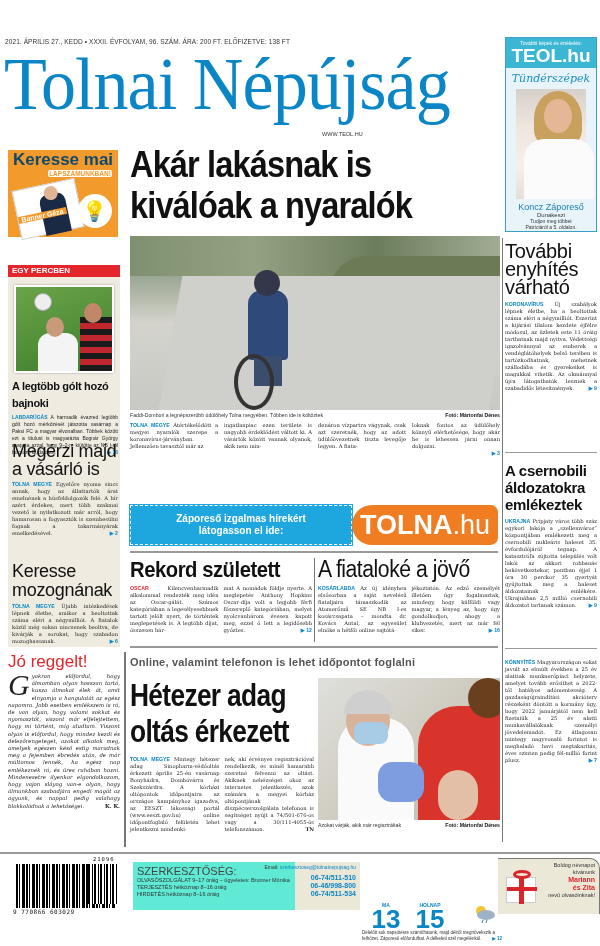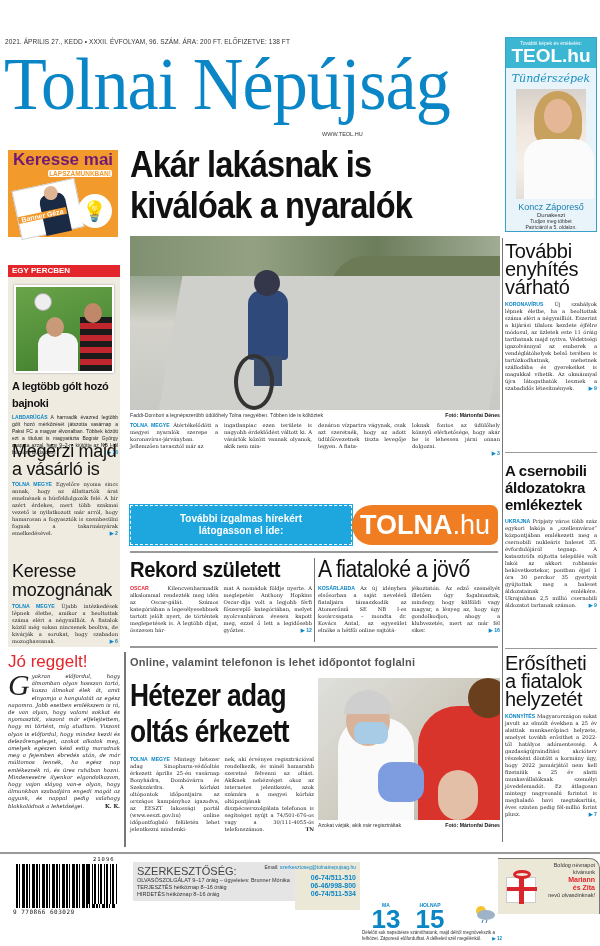--- a/index.html
+++ b/index.html
@@ -15,21 +15,21 @@
 .teolbox .script{font-family:"DejaVu Serif",serif;font-style:italic;color:#1a8fc0;font-size:11px;text-align:center;margin-top:4px}
 .teolbox .photo{margin:4px 10px 0;height:110px;background:linear-gradient(180deg,#d7d1cb 0%,#efe6de 35%,#f5f0ea 70%,#e4dfd8 100%);position:relative}
 .teolbox .photo .face{position:absolute;left:28px;top:10px;width:28px;height:34px;border-radius:50%;background:#e6b796}
 .teolbox .photo .hair{position:absolute;left:18px;top:2px;width:48px;height:55px;border-radius:50% 50% 30% 30%;background:#c9a15f}
 .teolbox .photo .coat{position:absolute;left:8px;top:50px;width:70px;height:60px;border-radius:20px 20px 0 0;background:#fbfbfb}
 .teolbox .name{font-size:9px;color:#1a7fb0;text-align:center;margin-top:3px}
 .teolbox .sub{font-size:6px;text-align:center;color:#333}
 .teolbox .tiny{font-size:5px;text-align:center;color:#333}
 .headline-main{left:130px;top:144px;font-size:37px;font-weight:bold;line-height:41px;letter-spacing:-1px;transform:scaleX(.88);transform-origin:left}
 .ad-keresse{left:8px;top:150px;width:110px;height:87px;background:#f39a2c}
-.ad-keresse .t{color:#701a75;font-weight:bold;font-size:17px;text-align:center;line-height:20px}
+.ad-keresse .t{color:#0c4a6e;font-weight:bold;font-size:17px;text-align:center;line-height:20px}
 .ad-keresse .ribbon{background:#fff;color:#f39a2c;font-size:6.5px;font-weight:bold;margin:0 6px 0 40px;text-align:center;border-radius:2px}
 .ad-keresse .mag{position:absolute;left:8px;top:34px;width:64px;height:50px;background:#fff;transform:rotate(-12deg);border:1px solid #ccc}
 .ad-keresse .mag .m{position:absolute;left:24px;top:10px;width:26px;height:40px;background:#1b2a44;border-radius:8px 8px 0 0}
 .ad-keresse .mag .h{position:absolute;left:30px;top:2px;width:14px;height:14px;border-radius:50%;background:#e0b594}
 .ad-keresse .bg{position:absolute;left:10px;top:62px;font-size:7px;color:#fff;font-weight:bold;transform:rotate(-12deg);background:#f39a2c;padding:0 3px}
 .ad-keresse .bulb{position:absolute;right:6px;top:44px;width:34px;height:34px;border-radius:50%;background:#fff;color:#f39a2c;font-size:20px;text-align:center;line-height:34px}
 .egy{left:8px;top:265px;width:112px;height:12px;background:#e3262c;color:#fff;font-weight:bold;font-size:8px;padding-left:4px;line-height:12px}
 .leftcol{left:8px;top:277px;width:112px;height:370px;background:#efebe0}
 .soccer{left:14px;top:285px;width:100px;height:88px;background:linear-gradient(160deg,#6aa44a 0%,#4f8d37 60%,#3f7b2d 100%);border:2px solid #fff;box-shadow:0 0 2px #999;overflow:hidden}
 .soccer .ball{position:absolute;left:18px;top:6px;width:18px;height:18px;border-radius:50%;background:#eee;border:1px solid #aaa}
@@ -76,21 +76,21 @@
 .vaccine .pat{position:absolute;left:100px;top:28px;width:90px;height:120px;border-radius:40px 0 0 0;background:#d9342c}
 .vaccine .arm{position:absolute;left:120px;top:92px;width:40px;height:50px;border-radius:20px;background:#e2bfa6}
 .vaccine .phair{position:absolute;left:150px;top:0;width:40px;height:40px;border-radius:50%;background:#6a3f1e}
 .rcol{left:505px}
 .rh{font-size:20px;line-height:18px;letter-spacing:-.3px}
 .rh.b{font-weight:bold;font-size:15px;line-height:17px}
 .barcode{left:16px;top:864px;width:100px;height:44px;background:repeating-linear-gradient(90deg,#000 0 2px,#fff 2px 3px,#000 3px 4px,#fff 4px 6px,#000 6px 9px,#fff 9px 10px)}
 .barcode2{left:88px;top:864px;width:30px;height:40px;background:repeating-linear-gradient(90deg,#000 0 2px,#fff 2px 4px,#000 4px 5px,#fff 5px 6px)}
 .bcnum{left:13px;top:908px;font-family:"DejaVu Sans Mono",monospace;font-size:6px;letter-spacing:.5px}
 .bcnum2{left:93px;top:856px;font-family:"DejaVu Sans Mono",monospace;font-size:5.5px;letter-spacing:1px}
-.szerk{left:133px;top:862px;width:177px;height:39px;background:#e5e5e5;padding:3px 4px}
+.szerk{left:133px;top:862px;width:177px;height:48px;background:#5eead4;padding:3px 4px}
 .szerk .t{font-size:11px;color:#444}
 .szerk .l{font-size:5.5px;color:#333;line-height:7px}
 .contact{left:295px;top:862px;width:65px;height:48px;background:#ece8d8;text-align:right;padding:3px 4px 0 0}
 .contact .e{font-size:5px;color:#0a86c6;white-space:nowrap;position:absolute;right:4px;top:2px}
 .contact .p{font-size:7px;color:#0a86c6;font-weight:bold;line-height:8px}
 .weather{left:362px;top:902px;width:140px;height:50px}
 .weather .lbl{font-size:5px;color:#0a86c6;font-weight:bold;text-align:center}
 .weather .num{font-size:26px;font-weight:bold;color:#0a86c6;line-height:22px;text-align:center}
 .weather .txt{font-size:4.5px;color:#333;line-height:5.6px}
 .sun{position:absolute;left:110px;top:2px;width:24px;height:20px}
@@ -198,21 +198,21 @@
   <b>Fotó: Mártonfai Dénes</b>
 </div>
 <div class="abs" style="left:130px;top:422px;width:370px;display:flex;gap:6px">
   <div class="body" style="flex:1"><span class="kick">TOLNA MEGYE</span> <span>Átértékelődött a megyei nyaralók szerepe a koronavírus-járványban. Jellemzően tavasztól már az</span></div>
   <div class="body" style="flex:1"><span>ingatlanpiac ezen területe is nagyobb érdeklődést váltott ki. A vásárlók között vannak olyanok, akik nem min-</span></div>
   <div class="body" style="flex:1"><span>denáron vízpartra vágynak, csak azt szeretnék, hogy az adott üdülőövezetnek tiszta levegője legyen. A fiata-</span></div>
   <div class="body" style="flex:1"><span>loknak fontos az üdülőhely könnyű elérhetősége, hogy akár be is lehessen járni onnan dolgozni.</span><br><span class="ref">▶ 3</span></div>
 </div>
 
 <div class="abs teolbanner">
-  <div class="l"><span>További izgalmas hírekért</span><br><span>látogasson el ide:</span></div>
+  <div class="l"><span>Záporeső izgalmas hírekért</span><br><span>látogasson el ide:</span></div>
   <div class="r"><b>TOLNA</b><span>.hu</span></div>
 </div>
 <div class="abs hr" style="left:130px;top:551px;width:368px"></div>
 
 <div class="abs rekord">Rekord született</div>
 <div class="abs" style="left:130px;top:585px;width:182px;display:flex;gap:5px">
   <div class="body" style="flex:1"><span class="kick" style="color:#e3262c">OSCAR</span> <span>Kilencvenharmadik alkalommal rendezték meg idén az Oscar-gálát. Számos kategóriában a legesélyesebbnek tartott jelölt nyert, de történtek meglepetések is. A legtöbb díjat, összesen hár-</span></div>
   <div class="body" style="flex:1"><span>mat A nomádok földje nyerte. A meglepetés Anthony Hopkins Oscar-díja volt a legjobb férfi főszereplő kategóriában, melyet nyolcvanhárom évesen kapott meg, ezzel ő lett a legidősebb győztes.</span> <span class="ref">▶ 12</span></div>
 </div>
 <div class="abs vsep" style="left:314px;top:558px;height:84px;width:1px"></div>
@@ -258,21 +258,20 @@
 <div class="abs rcol" style="top:462px;width:92px">
   <div class="rh b">A csernobili áldozatokra emlékeztek</div>
   <div class="body" style="margin-top:5px">
     <span class="kick">UKRAJNA</span>
     <span>Pripjaty város több száz egykori lakója a „szellemváros” központjában emlékezett meg a csernobili nukleáris baleset 35. évfordulójáról tegnap. A katasztrófa sújtotta település volt lakói az akkori robbanás bekövetkeztekor, pontban éjjel 1 óra 30 perckor 35 gyertyát gyújtottak meg a baleset áldozatainak emlékére. Ukrajnában 2,5 millió csernobili áldozatot tartanak számon.</span>
     <span class="ref">▶ 9</span>
   </div>
 </div>
 <div class="abs hr" style="left:505px;top:648px;width:92px;height:1px"></div>
 <div class="abs rcol" style="top:654px;width:92px">
-  <div class="rh">Erősítheti a fiatalok helyzetét</div>
   <div class="body" style="margin-top:5px">
     <span class="kick">KÖNNYÍTÉS</span>
     <span>Magyarországon sokat javult az elmúlt években a 25 év alattiak munkaerőpiaci helyzete, amelyet tovább erősíthet a 2022-től hatályos adómentesség. A gazdaságújraindítási akcióterv részeként döntött a kormány úgy, hogy 2022 januárjától nem kell fizetniük a 25 év alatti munkavállalóknak személyi jövedelemadót. Ez átlagosan mintegy nagyvonalú forintot is meghaladó havi megtakarítás, éves szinten pedig fél-millió forint plusz.</span>
     <span class="ref">▶ 7</span>
   </div>
 </div>
 
 <div class="abs lowline"></div>
 <div class="abs barcode"></div>
 <div class="abs barcode2"></div>

